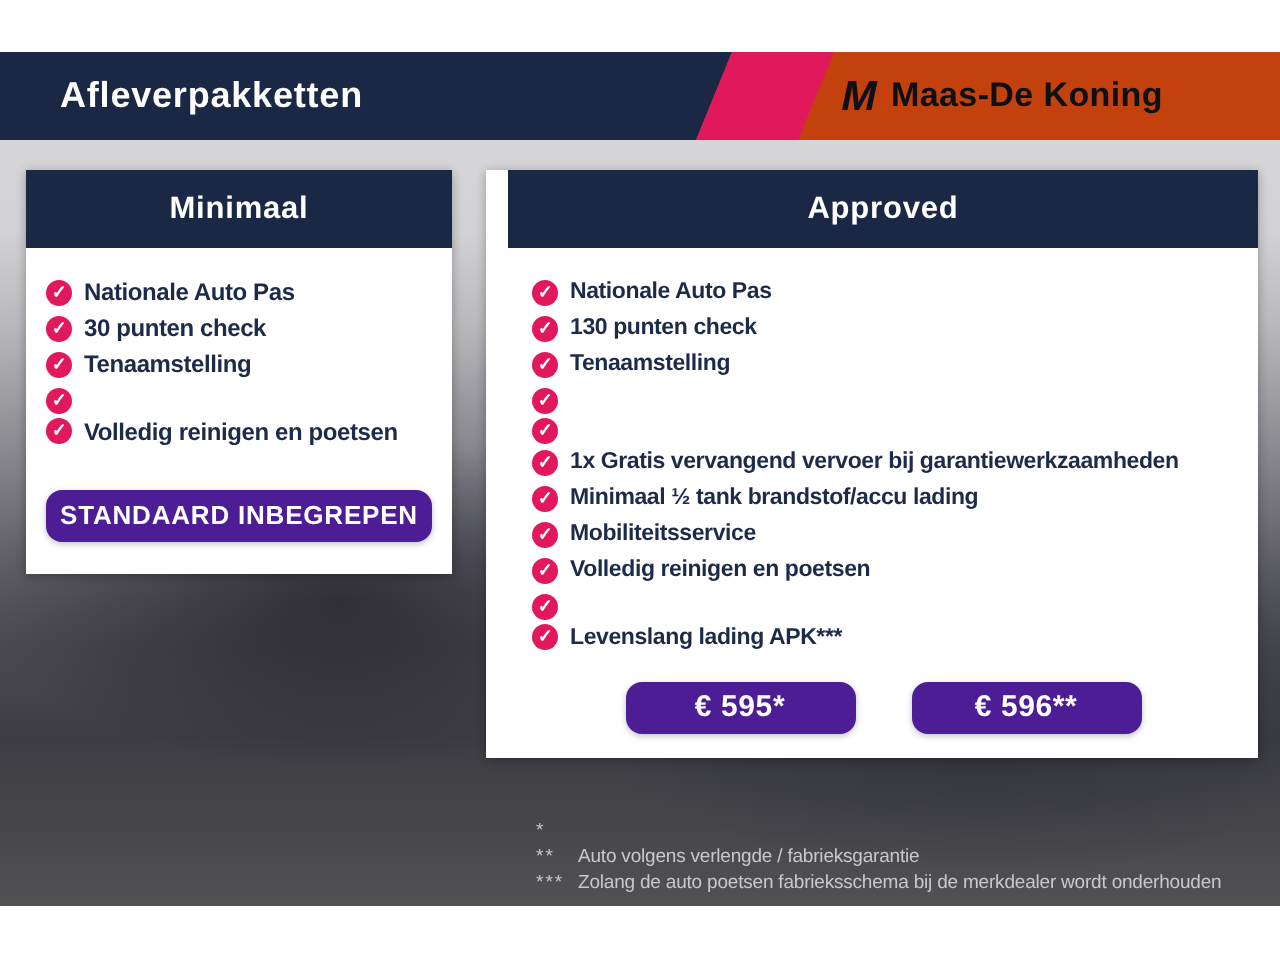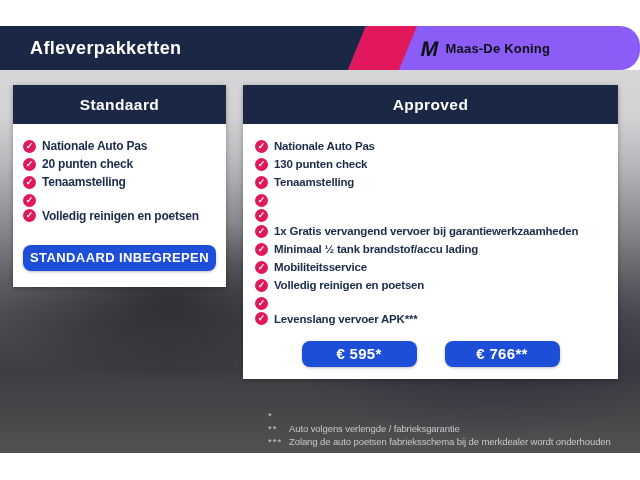--- a/index.html
+++ b/index.html
@@ -3,59 +3,59 @@
 <meta charset="utf-8">
 <style>
   html,body{margin:0;padding:0;}
   body{
     width:640px;height:480px;position:relative;overflow:hidden;
     background:#ffffff;
     font-family:"Liberation Sans", sans-serif;
     -webkit-font-smoothing:antialiased;
   }
   
-  .header{position:absolute;top:26px;left:0;width:640px;height:44px;background:#8b5cf6;border-radius:20px;}
+  .header{position:absolute;top:26px;left:0;width:640px;height:44px;background:#c2410c;}
   .header-navy{position:absolute;inset:0;background:#1A2845;
     clip-path:polygon(0 0,366px 0,348px 100%,0 100%);}
   .header-pink{position:absolute;inset:0;background:#E2185C;
     clip-path:polygon(366px 0,417px 0,399px 100%,348px 100%);}
   .header-title{position:absolute;left:30px;top:50%;transform:translateY(-50%);
     margin:0;color:#ffffff;font-size:18px;font-weight:700;letter-spacing:.4px;z-index:2;}
   .brand{position:absolute;left:421px;top:0;height:100%;display:flex;align-items:center;gap:7px;z-index:2;}
   .brand-mark{display:inline-block;font-size:21px;font-weight:900;color:#0d1117;
     transform:skewX(-12deg);line-height:1;}
-  .brand-name{font-size:13px;font-weight:800;color:#0d1117;letter-spacing:.2px;}
+  .brand-name{font-size:17px;font-weight:800;color:#0d1117;letter-spacing:.2px;}
   
   .backdrop{position:absolute;top:70px;left:0;width:640px;height:383px;
     background:
       radial-gradient(ellipse 260px 120px at 170px 230px, rgba(15,15,22,.55), transparent 70%),
       radial-gradient(ellipse 300px 140px at 490px 270px, rgba(25,28,48,.5), transparent 70%),
       radial-gradient(ellipse 200px 90px at 320px 160px, rgba(120,120,130,.35), transparent 70%),
       linear-gradient(180deg,#d6d6d8 0%,#d2d2d5 12%,#b9b9bd 24%,#909095 38%,#67676d 52%,#4a4a50 66%,#3d3d43 78%,#47474a 90%,#525254 100%);
   }
   
   .panel{position:absolute;background:#ffffff;box-shadow:0 1px 5px rgba(0,0,0,.3);}
   .panel-standard{left:13px;top:85px;width:213px;}
-  .panel-approved{left:243px;top:85px;width:375px;}
+  .panel-approved{left:243px;top:85px;width:375px;padding-left:11px;}
   .panel-header{height:39px;background:#1A2845;color:#ffffff;display:flex;
     align-items:center;justify-content:center;font-size:15.5px;font-weight:700;letter-spacing:.4px;}
   .panel-body{padding:13px 0 0 0;}
   ul.items{list-style:none;margin:0;padding:0;}
   ul.items li{display:flex;align-items:flex-start;gap:6px;line-height:18px;
     font-weight:700;color:#1C2B4A;}
   .panel-standard ul.items{padding:0 2px 0 10px;}
   .panel-standard ul.items li{font-size:12px;letter-spacing:-.2px;}
   .panel-approved ul.items{padding:0 6px 0 12px;}
   .panel-approved ul.items li{font-size:11.5px;letter-spacing:-.2px;}
   .panel-approved ul.items li:nth-child(5) .item-text{max-width:300px;}
   .chk{flex:none;width:13px;height:13px;margin-top:2.5px;border-radius:50%;
     background:#E2185C;color:#ffffff;display:inline-flex;align-items:center;justify-content:center;}
   .chk i{font-style:normal;font-size:9px;font-weight:700;line-height:1;}
   
-  .cta{background:#1d4ed8;color:#ffffff;font-weight:700;border-radius:8px;
+  .cta{background:#4c1d95;color:#ffffff;font-weight:700;border-radius:8px;
     display:flex;align-items:center;justify-content:center;cursor:pointer;
     box-shadow:0 1px 3px rgba(0,0,0,.25);}
   .cta-standard{margin:20px 10px 16px 10px;height:26px;font-size:13px;letter-spacing:.4px;}
   .price-row{display:flex;justify-content:center;gap:28px;margin-top:13px;padding-bottom:12px;}
   .cta-price{width:115px;height:26px;font-size:15px;letter-spacing:.3px;}
   
   .footnotes{position:absolute;left:268px;top:409px;z-index:3;}
   .fn{display:flex;gap:6px;font-size:9.5px;line-height:13px;
     color:#c9c9cb;letter-spacing:-.1px;}
   .fn-m{flex:none;width:15px;letter-spacing:1px;}
@@ -70,34 +70,34 @@
   <div class="header-navy"></div>
   <div class="header-pink"></div>
   <h1 class="header-title">Afleverpakketten</h1>
   <div class="brand">
     <span class="brand-mark">M</span>
     <span class="brand-name">Maas-De Koning</span>
   </div>
 </div>
 
 <section class="panel panel-standard">
-  <div class="panel-header">Standaard</div>
+  <div class="panel-header">Minimaal</div>
   <div class="panel-body">
     <ul class="items">
       <li>
           <span class="chk">
             <i>✓</i>
           </span>
           <span class="item-text">Nationale Auto Pas</span>
         </li>
       <li>
           <span class="chk">
             <i>✓</i>
           </span>
-          <span class="item-text">20 punten check</span>
+          <span class="item-text">30 punten check</span>
         </li>
       <li>
           <span class="chk">
             <i>✓</i>
           </span>
           <span class="item-text">Tenaamstelling</span>
         </li>
       <li>
           <span class="chk">
             <i>✓</i>
@@ -172,26 +172,26 @@
         </li>
       <li>
           <span class="chk">
             <i>✓</i>
           </span>
         </li>
       <li>
           <span class="chk">
             <i>✓</i>
           </span>
-          <span class="item-text">Levenslang vervoer APK***</span>
+          <span class="item-text">Levenslang lading APK***</span>
         </li>
     </ul>
     <div class="price-row">
       <div class="cta cta-price">€ 595*</div>
-      <div class="cta cta-price">€ 766**</div>
+      <div class="cta cta-price">€ 596**</div>
     </div>
   </div>
 </section>
 
 <div class="footnotes">
   <div class="fn">
     <span class="fn-m">*</span>
   </div>
   <div class="fn">
     <span class="fn-m">**</span>

